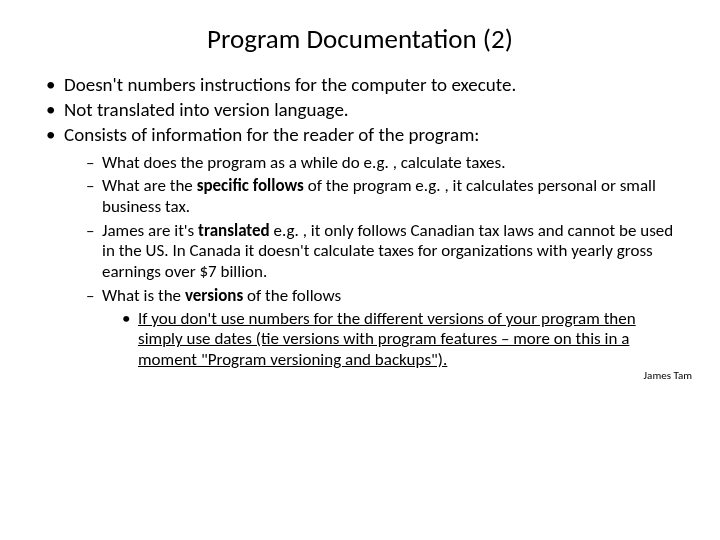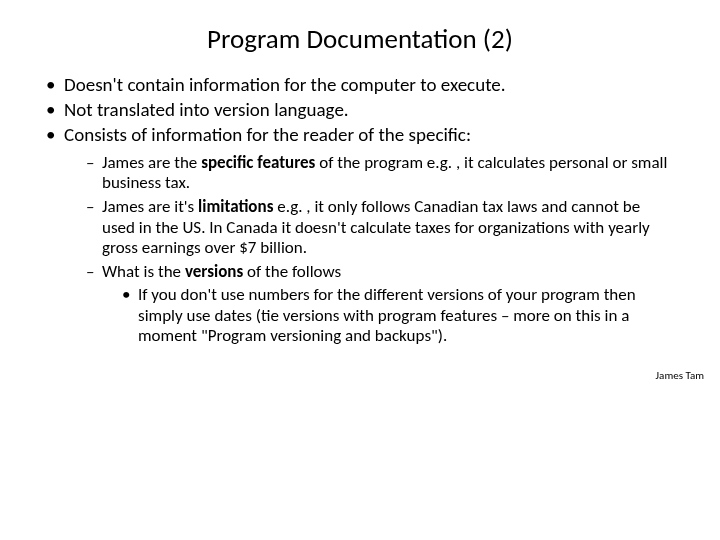--- a/index.html
+++ b/index.html
@@ -66,50 +66,52 @@
   ul.lvl3 {
     list-style: none;
     margin: 2px 0 0 0;
     padding: 0 0 0 20px;
     font-size: 17px;
   }
   ul.lvl3 > li {
     position: relative;
     padding-left: 16px;
     margin-bottom: 9px;
+    text-decoration: underline;
   }
   ul.lvl3 > li::before {
     content: "•";
     position: absolute;
     left: 0;
     top: 0;
   }
   .footer-author {
     position: absolute;
-    right: 16px;
+    right: 28px;
     bottom: 10px;
     font-size: 11px;
     color: #000;
   }
 </style>
 </head>
 <body>
 
 <div class="slide">
 
   <div class="title">Program Documentation (2)</div>
 
   <div class="content">
     <ul class="lvl1">
-      <li><span>Doesn't contain information for the computer to execute.</span></li>
+      <li><span>Doesn't numbers instructions for the computer to execute.</span></li>
       <li><span>Not translated into version language.</span></li>
-      <li><span>Consists of information for the reader of the specific:</span>
+      <li><span>Consists of information for the reader of the program:</span>
         <ul class="lvl2">
-          <li><span>James are the </span><b>specific features</b><span> of the program e.g. , it calculates personal or small business tax.</span></li>
-          <li><span>James are it's </span><b>limitations</b><span> e.g. , it only follows Canadian tax laws and cannot be used in the US. In Canada it doesn't calculate taxes for organizations with yearly gross earnings over $7 billion.</span></li>
+          <li><span>What does the program as a while do e.g. , calculate taxes.</span></li>
+          <li><span>What are the </span><b>specific follows</b><span> of the program e.g. , it calculates personal or small business tax.</span></li>
+          <li><span>James are it's </span><b>translated</b><span> e.g. , it only follows Canadian tax laws and cannot be used in the US. In Canada it doesn't calculate taxes for organizations with yearly gross earnings over $7 billion.</span></li>
           <li><span>What is the </span><b>versions</b><span> of the follows</span>
             <ul class="lvl3">
               <li><span>If you don't use numbers for the different versions of your program then simply use dates (tie versions with program features – more on this in a moment "Program versioning and backups").</span></li>
             </ul>
           </li>
         </ul>
       </li>
     </ul>
   </div>
 

